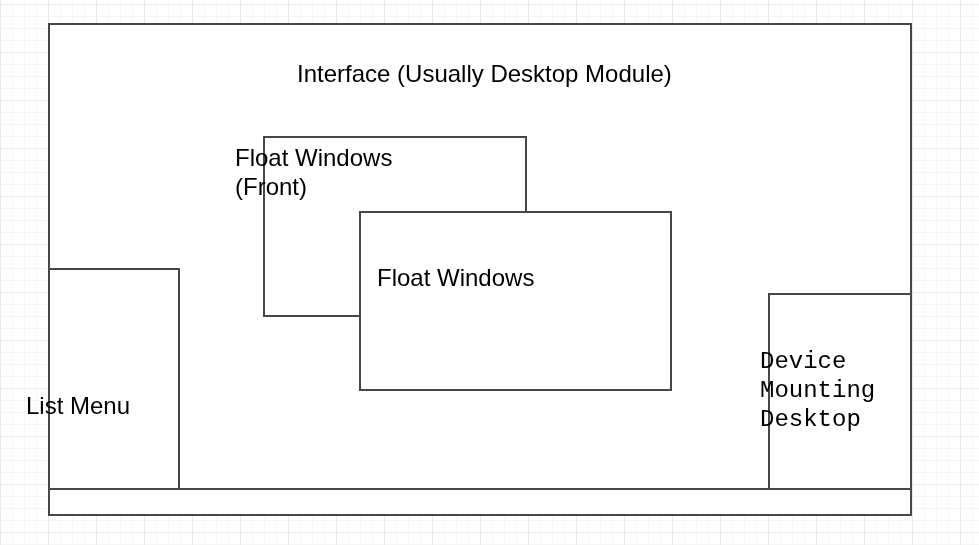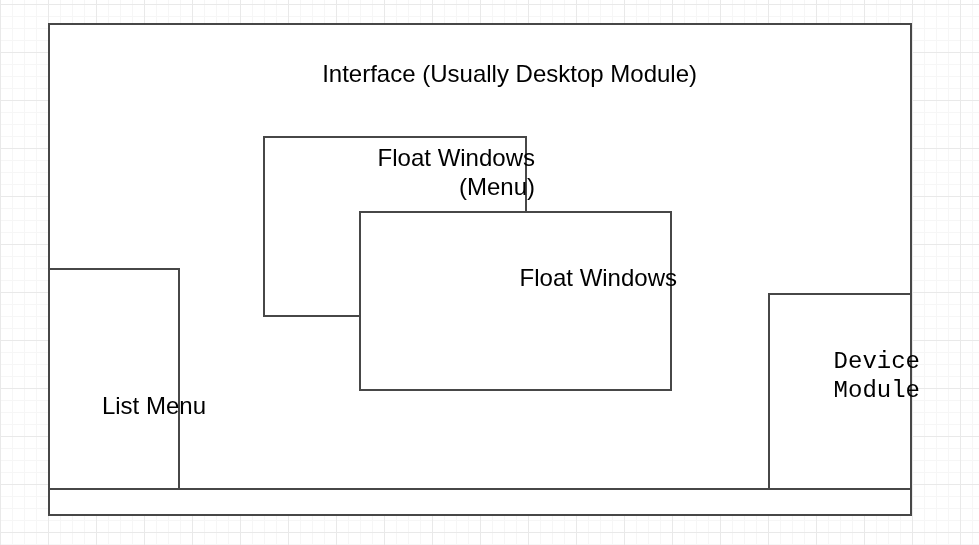--- a/index.html
+++ b/index.html
@@ -30,21 +30,21 @@
     position: absolute;
     box-sizing: border-box;
     background: #ffffff;
     border: 2px solid #474747;
   }
   .lbl {
     position: absolute;
     color: #000000;
     font-size: 24px;
     line-height: 29px;
-    text-align: right;
+    text-align: left;
     white-space: nowrap;
   }
 
   
   .outer-box     { left: 48px;  top: 23px;  width: 864px; height: 493px; }
   .back-box      { left: 263px; top: 136px; width: 264px; height: 181px; }
   .front-box     { left: 359px; top: 211px; width: 313px; height: 180px; }
   .listmenu-box  { left: 48px;  top: 268px; width: 132px; height: 222px; }
   .device-box    { left: 768px; top: 293px; width: 144px; height: 197px; }
   .funcbar-box   { left: 48px;  top: 488px; width: 864px; height: 28px; }
@@ -60,32 +60,33 @@
 <body>
 
 <div class="canvas">
 
   <div class="box outer-box"></div>
   <div class="lbl outer-lbl">Interface (Usually Desktop Module)</div>
 
   <div class="box back-box"></div>
   <div class="lbl back-lbl">
     <div>Float Windows</div>
-    <div>(Menu)</div>
+    <div>(Front)</div>
   </div>
 
   <div class="box front-box"></div>
   <div class="lbl front-lbl">
     <div>Float Windows</div>
   </div>
 
   <div class="box listmenu-box"></div>
   <div class="lbl listmenu-lbl">List Menu</div>
 
   <div class="box device-box"></div>
   <div class="lbl device-lbl">
     <div>Device</div>
-    <div>Module</div>
+    <div>Mounting</div>
+    <div>Desktop</div>
   </div>
 
   <div class="box funcbar-box"></div>
 
 </div>
 
 </body></html>

